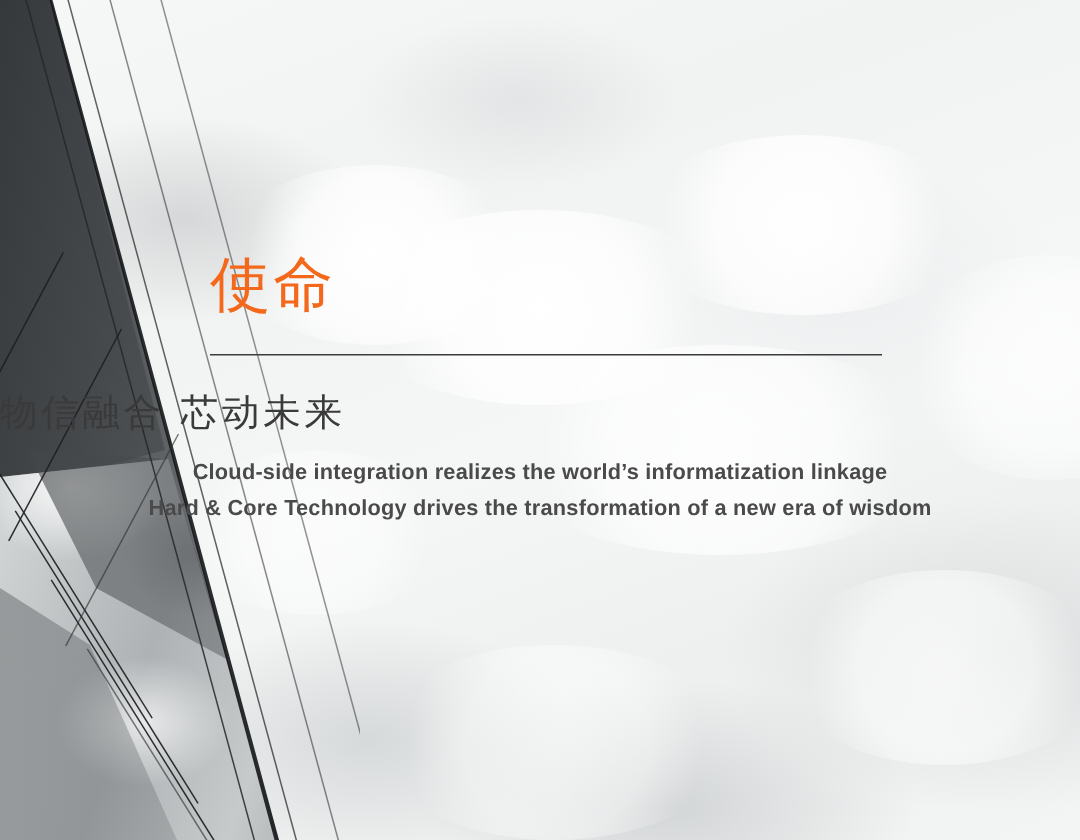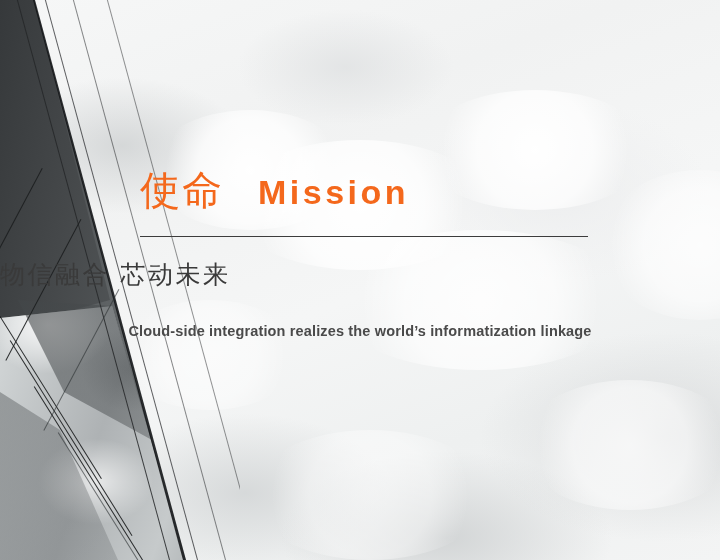--- a/index.html
+++ b/index.html
@@ -177,21 +177,20 @@
     letter-spacing: 2.5px;
     font-family: "DejaVu Sans", "Liberation Sans", sans-serif;
   }
 
   .lines {
     position: absolute;
     left: 0;
     top: 303px;
     width: 720px;
     text-align: center;
-    margin-top: 16px;
   }
   .line {
     font-size: 14.5px;
     font-weight: 600;
     color: #4a4a4a;
     letter-spacing: .15px;
     line-height: 24px;
     font-family: "Liberation Sans", "DejaVu Sans", sans-serif;
     white-space: nowrap;
   }
@@ -230,25 +229,25 @@
     <div class="brace light" style="left:58px; top:432px; width:210px; transform:rotate(58deg);"></div>
     <div class="brace" style="left:-28px; top:300px; width:150px; transform:rotate(-62deg);"></div>
     <div class="brace" style="left:6px;   top:360px; width:160px; transform:rotate(-62deg);"></div>
     <div class="brace light" style="left:44px; top:430px; width:160px; transform:rotate(-62deg);"></div>
   </div>
 
   <div class="content">
 
     <div class="title-row">
       <span class="title-cn">使命</span>
-      <span class="title-en">Mission</span>
     </div>
 
     <div class="rule"></div>
 
     <div class="subtitle">物信融合 芯动未来</div>
 
     <div class="lines">
       <div class="line">Cloud-side integration realizes the world’s informatization linkage</div>
+      <div class="line">Hard &amp; Core Technology drives the transformation of a new era of wisdom</div>
     </div>
 
   </div>
 </div>
 
 </body></html>

